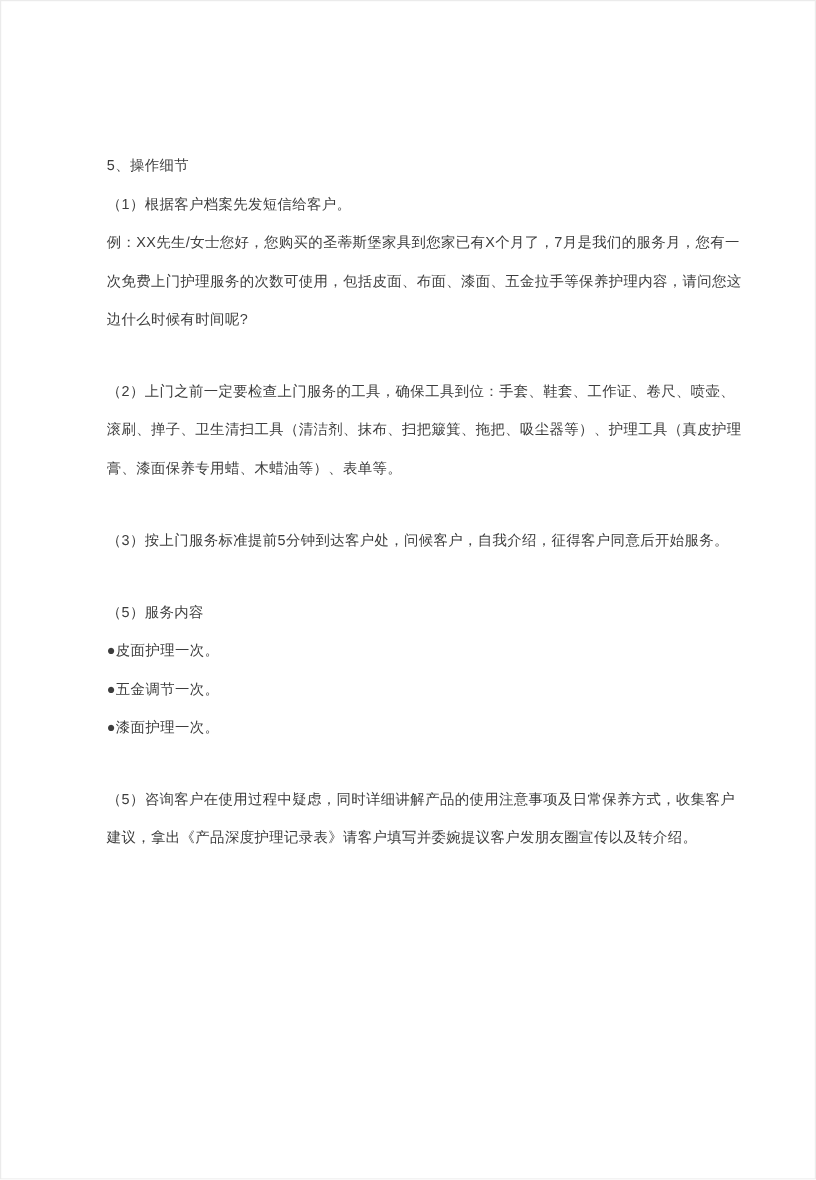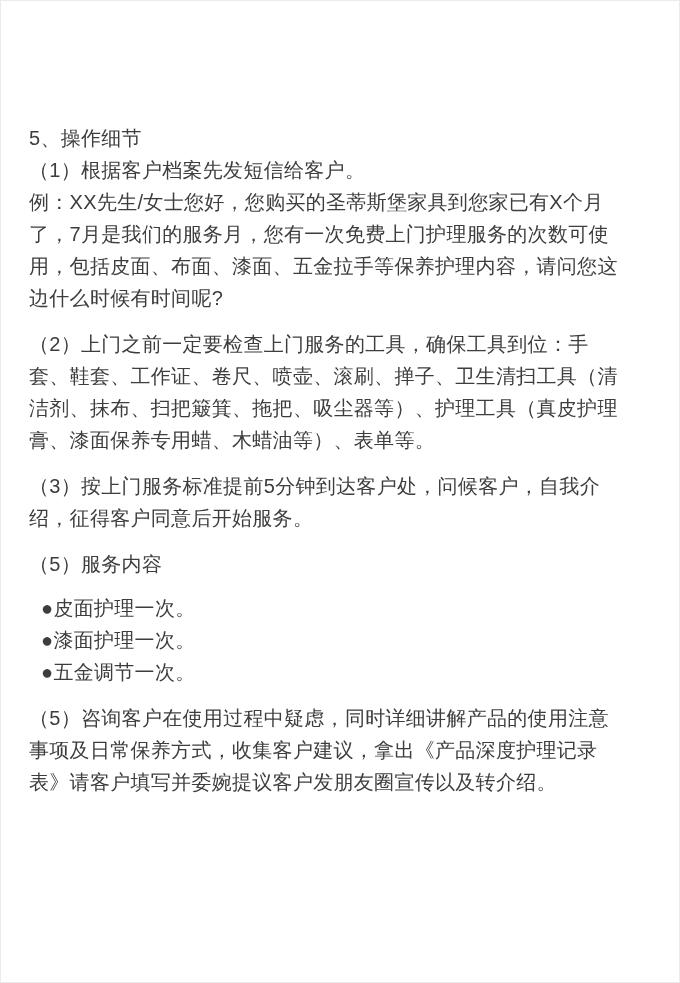--- a/index.html
+++ b/index.html
@@ -11,34 +11,34 @@
   .page {
     width: 680px;
     height: 983px;
     box-sizing: border-box;
     background: #ffffff;
     border: 1px solid #ebebeb;
     overflow: hidden;
   }
   .doc {
     box-sizing: border-box;
-    padding: 121px 58px 0 28px;
+    padding: 121px 58px 0 88px;
     color: #3d3d3d;
-    font-size: 20px;
+    font-size: 12px;
     line-height: 32px;
     letter-spacing: 0.3px;
   }
   .doc p {
     margin: 0;
   }
   .doc p.gap {
-    margin-top: 14px;
+    margin-top: 28px;
   }
   .service-list {
-    margin: 12px;
+    margin: 0;
     padding: 0;
     list-style: none;
   }
   .service-list li {
     line-height: 32px;
   }
 </style>
 </head>
 <body>
 
@@ -52,22 +52,22 @@
     <p>例：XX先生/女士您好，您购买的圣蒂斯堡家具到您家已有X个月了，7月是我们的服务月，您有一次免费上门护理服务的次数可使用，包括皮面、布面、漆面、五金拉手等保养护理内容，请问您这边什么时候有时间呢?</p>
 
     <p class="gap">（2）上门之前一定要检查上门服务的工具，确保工具到位：手套、鞋套、工作证、卷尺、喷壶、滚刷、掸子、卫生清扫工具（清洁剂、抹布、扫把簸箕、拖把、吸尘器等）、护理工具（真皮护理膏、漆面保养专用蜡、木蜡油等）、表单等。</p>
 
     <p class="gap">（3）按上门服务标准提前5分钟到达客户处，问候客户，自我介绍，征得客户同意后开始服务。</p>
 
     <p class="gap">（5）服务内容</p>
 
     <ul class="service-list">
       <li>●皮面护理一次。</li>
+      <li>●五金调节一次。</li>
       <li>●漆面护理一次。</li>
-      <li>●五金调节一次。</li>
     </ul>
 
     <p class="gap">（5）咨询客户在使用过程中疑虑，同时详细讲解产品的使用注意事项及日常保养方式，收集客户建议，拿出《产品深度护理记录表》请客户填写并委婉提议客户发朋友圈宣传以及转介绍。</p>
 
 
 
   </div>
 </div>
 
 </body></html>

